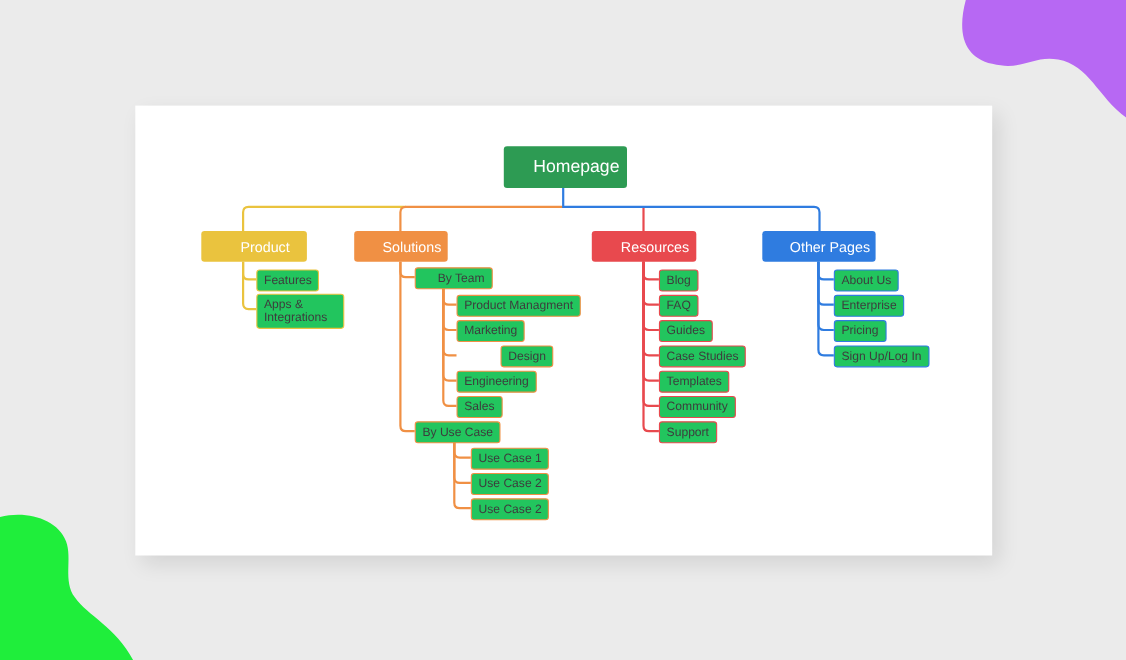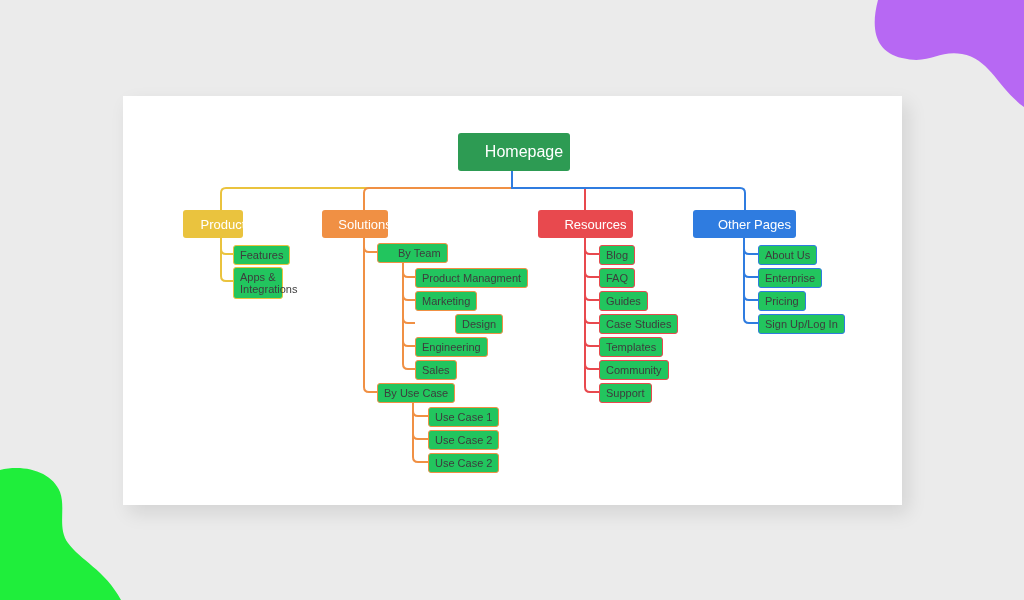--- a/index.html
+++ b/index.html
@@ -19,35 +19,35 @@
   .node{
     position:absolute;box-sizing:border-box;
     display:flex;align-items:center;justify-content:center;
     border-radius:3px;white-space:nowrap;padding-left:20px;
   }
   .node.root{
     left:458px;top:133px;width:112px;height:38px;
     background:#2d9b53;color:#ffffff;font-size:16px;
   }
   .node.parent{top:210px;height:28px;color:#ffffff;font-size:13px;}
-  .parent.product{left:183px;width:60px;background:#eac33e;}
-  .parent.solutions{left:322px;width:66px;background:#f09044;}
+  .parent.product{left:183px;width:96px;background:#eac33e;}
+  .parent.solutions{left:322px;width:85px;background:#f09044;}
   .parent.resources{left:538px;width:95px;background:#e8494e;}
   .parent.other{left:693px;width:103px;background:#2f7ce0;}
   .leaf{
     position:absolute;box-sizing:border-box;
     background:#22c55e;color:#3d3d3d;font-size:11px;line-height:12px;
     padding:3px 6px;border-radius:3px;border:1.5px solid #999;
     white-space:nowrap;
   }
   .leaf.yellow{border-color:#eac33e;}
   .leaf.orange{border-color:#f09044;}
   .leaf.red{border-color:#e8494e;}
   .leaf.blue{border-color:#2f7ce0;}
-  .leaf.wrap{white-space:normal;width:50px;}
+  .leaf.wrap{white-space:normal;width:80px;}
 </style>
 </head>
 <body>
 
 <div class="stage">
 
   <svg class="blob" width="1024" height="600" viewBox="0 0 1024 600">
     <path d="M878,0 C870,30 876,52 902,58 C930,65 938,50 962,54 C990,59 998,88 1024,107 L1024,0 Z" fill="#b768f3"></path>
     <path d="M0,470 C25,464 52,472 60,492 C66,508 57,528 68,543 C80,560 105,570 121,600 L0,600 Z" fill="#1fee3b"></path>
   </svg>

